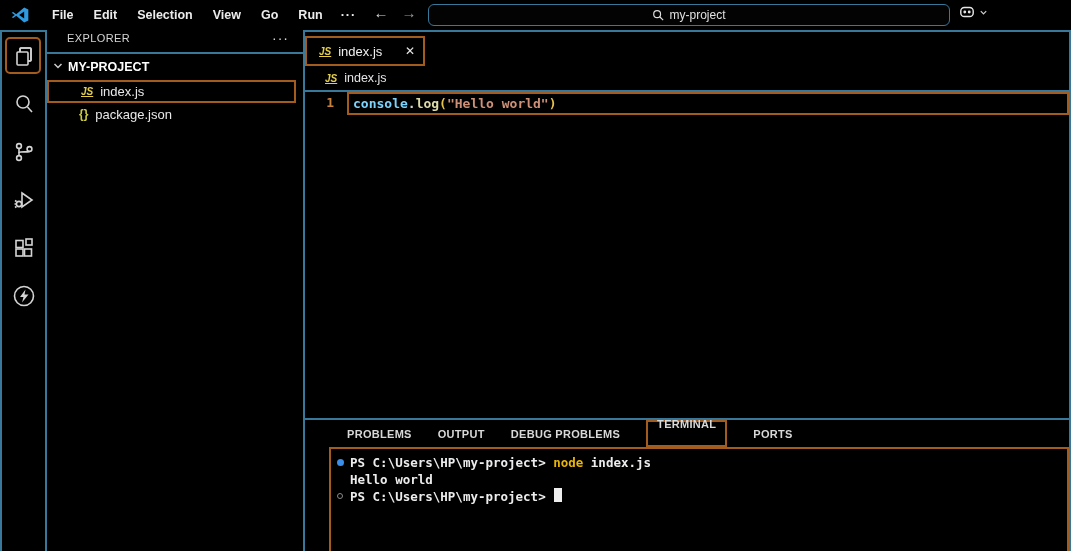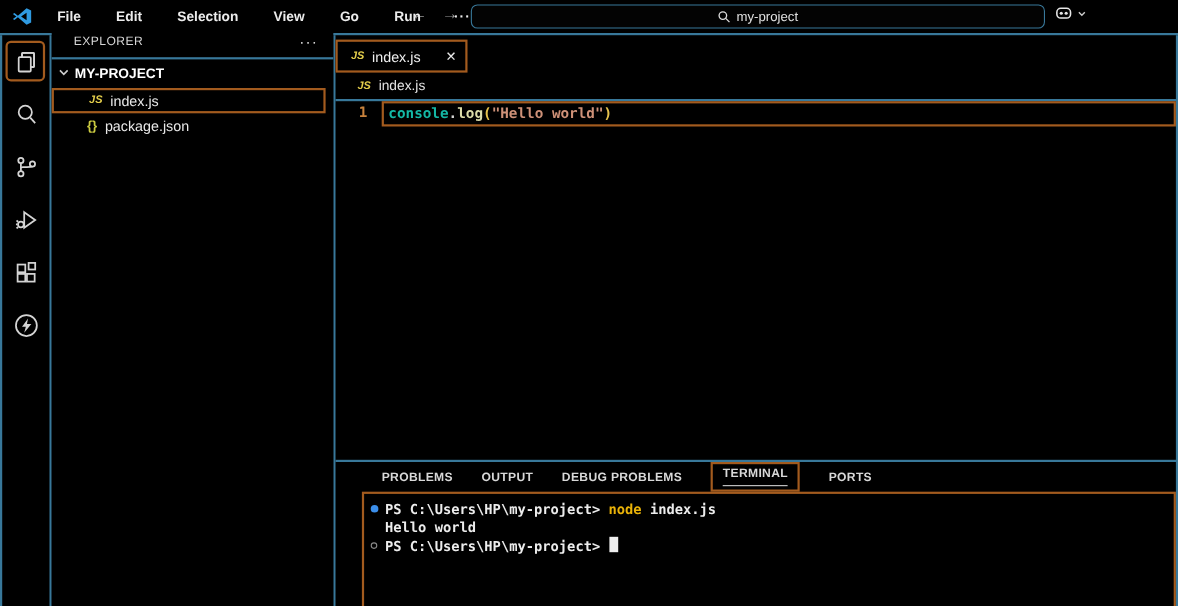--- a/index.html
+++ b/index.html
@@ -15,21 +15,21 @@
   html,body{margin:0;padding:0;}
   body{
     width:1071px;height:551px;overflow:hidden;background:var(--bg);
     font-family:"Liberation Sans",sans-serif;color:var(--txt);position:relative;
   }
   .mono{font-family:"DejaVu Sans Mono","Liberation Mono",monospace;}
 
   
   .titlebar{position:absolute;top:0;left:0;right:0;height:30px;display:flex;align-items:center;background:#000;}
   .logo{width:20px;height:20px;margin:0 12px 0 10px;display:flex;align-items:center;}
-  .menubar{display:flex;align-items:center;gap:12px;}
+  .menubar{display:flex;align-items:center;}
   .menu-item{font-size:12.5px;font-weight:600;color:#ececec;padding:0 10px;cursor:default;}
   .menu-item.overflow{letter-spacing:1px;padding:0 8px;}
   .nav-arrow{position:absolute;top:4px;font-size:15px;color:#d8d8d8;width:22px;text-align:center;}
   .nav-arrow.back{left:370px;}
   .nav-arrow.fwd{left:398px;color:#9a9a9a;}
   .searchbox{
     position:absolute;left:428px;top:4px;width:522px;height:22px;border:1.5px solid var(--blue);
     border-radius:6px;background:#030303;display:flex;align-items:center;justify-content:center;
     font-size:12px;color:#e0e0e0;gap:5px;
   }
@@ -53,46 +53,46 @@
 
   
   .sidebar{position:absolute;left:47px;top:24px;width:256px;bottom:0;background:#000;}
   .sidebar-header{height:30px;display:flex;align-items:center;justify-content:space-between;
     padding:0 14px 0 20px;border-bottom:2px solid var(--blue);}
   .sidebar-title{font-size:11px;color:#d6d6d6;letter-spacing:.4px;}
   .sidebar-more{font-size:14px;color:#d6d6d6;letter-spacing:1px;line-height:10px;}
   .section-row{height:26px;display:flex;align-items:center;padding-left:5px;gap:4px;font-size:12.5px;font-weight:bold;color:#fff;}
   .file-row{height:22px;display:flex;align-items:center;padding-left:32px;gap:7px;font-size:13px;color:#e8e8e8;}
   .file-row.selected{border:2px solid var(--orange);margin-right:7px;height:23px;}
-  .badge-js{font-size:10px;font-weight:bold;color:var(--js-yellow);font-style:italic;}
+  .badge-js{font-size:10px;font-weight:bold;color:var(--js-yellow);font-style:italic;text-decoration:underline;}
   .badge-json{font-size:12px;font-weight:bold;color:var(--json-yellow);}
   .chevron svg{stroke:#cccccc;fill:none;stroke-width:1.5;}
 
   
   .editor{position:absolute;left:305px;right:2px;top:32px;height:386px;}
   .tabbar{height:34px;display:flex;align-items:flex-end;}
   .tab{width:120px;height:30px;border:2px solid var(--orange);display:flex;align-items:center;gap:7px;padding:0 8px 0 12px;background:#000;}
   .tab-label{font-size:13px;color:#f0f0f0;}
   .tab-close{margin-left:auto;font-size:12px;color:#e8e8e8;}
   .breadcrumb{height:24px;display:flex;align-items:center;gap:7px;padding-left:20px;font-size:12.5px;color:#e4e4e4;}
   .codeline{display:flex;height:23px;margin-top:2px;}
   .gutter{width:42px;text-align:right;padding-right:13px;font-size:13px;font-weight:bold;color:#c8823c;line-height:21px;}
   .codebox{flex:1;border:2px solid var(--orange);display:flex;align-items:center;padding-left:4px;font-size:13px;font-weight:bold;white-space:pre;}
-  .tok-ident{color:#14b8a6;}
+  .tok-ident{color:#7dd3fc;}
   .tok-punct{color:#d4d4d4;}
   .tok-method{color:#dcdcaa;}
   .tok-bracket{color:#e6c14c;}
   .tok-string{color:#ce9178;}
 
   
   .panel{position:absolute;left:305px;right:2px;top:420px;bottom:0;margin-left:24px;}
   .paneltabs{height:27px;display:flex;align-items:center;padding-left:18px;}
   .ptab{font-size:11px;font-weight:600;color:#d8d8d8;letter-spacing:.3px;margin-right:26px;}
   .ptab-box{border:2px solid var(--orange);height:27px;display:flex;align-items:center;padding:0 9px;margin-right:26px;}
-  .ptab-box .ptab{margin:0;border-bottom:1.5px solid #d0d0d0;padding-bottom:4px;}
+  .ptab-box .ptab{margin:0;border-bottom:1.5px solid #d0d0d0;padding-bottom:18px;}
   .terminalbox{position:absolute;top:27px;left:0;right:0;bottom:-2px;border:2px solid var(--orange);
     padding:5px 0 0 4px;font-family:"DejaVu Sans Mono","Liberation Mono",monospace;
     font-size:12.5px;font-weight:bold;line-height:17px;color:#ececec;}
   .tline{display:flex;align-items:flex-start;white-space:pre;}
   .tmarker{width:15px;display:flex;justify-content:flex-start;padding-left:2px;padding-top:5px;}
   .dot{width:7px;height:7px;border-radius:50%;}
   .dot.filled{background:#3b8eea;}
   .dot.hollow{border:1.5px solid #8a8a8a;width:6px;height:6px;}
   .cmd-yellow{color:#eab308;}
   .cursor-block{display:inline-block;width:8px;height:14px;background:#eeeeee;vertical-align:-2px;margin-left:1px;}

